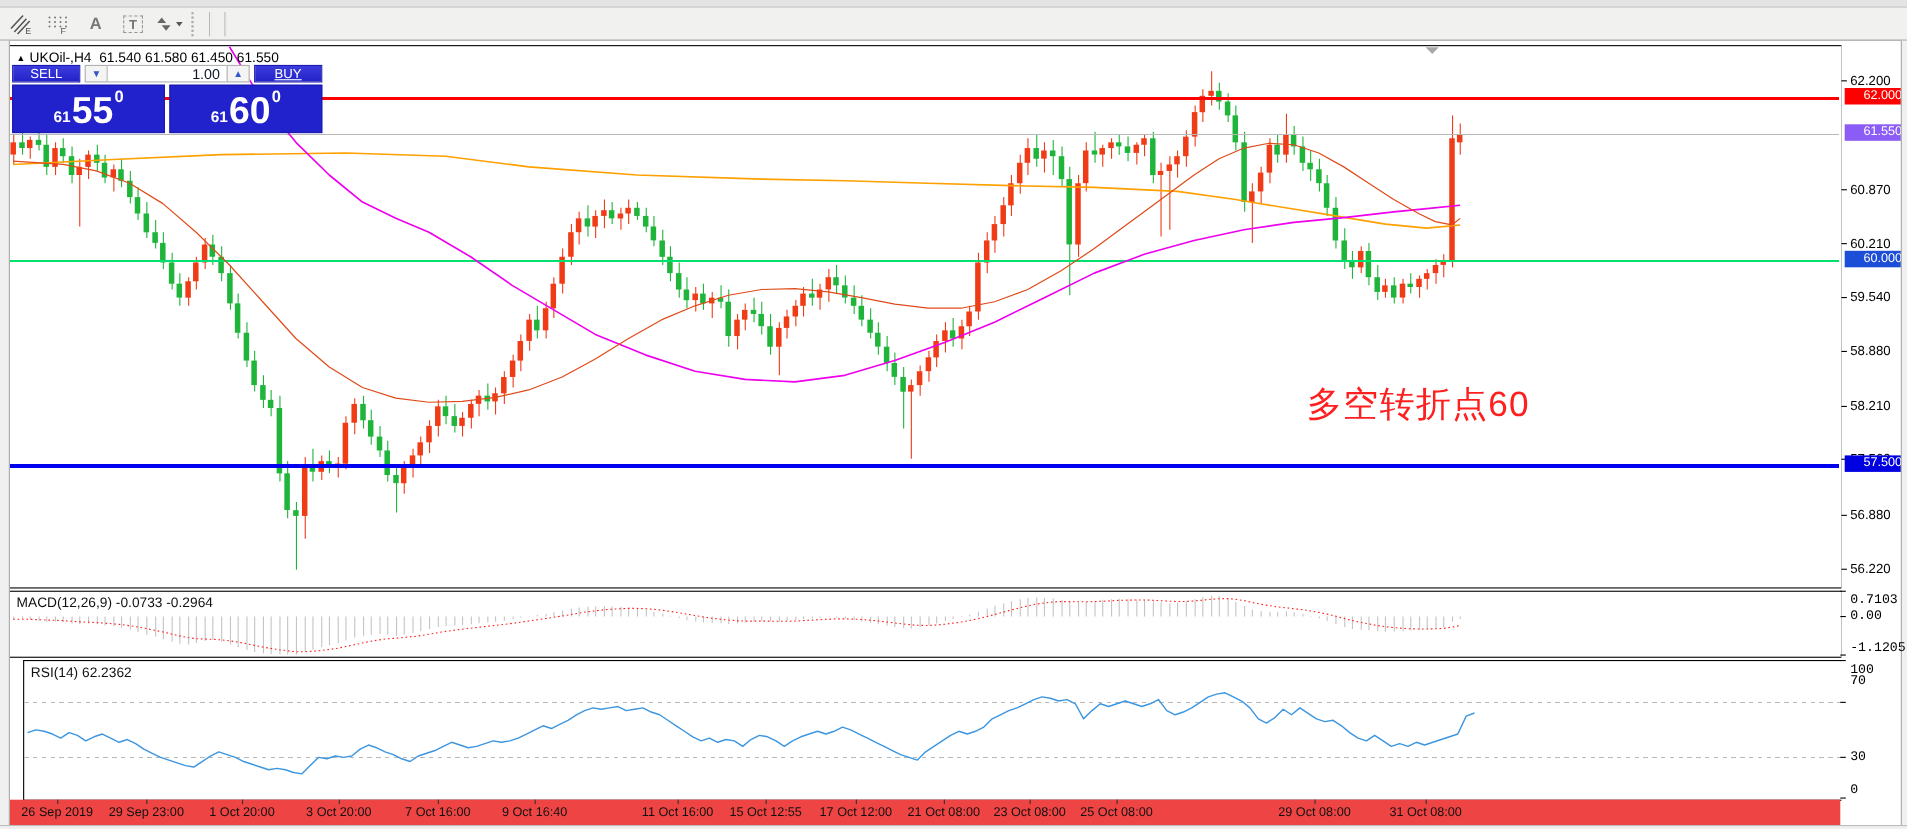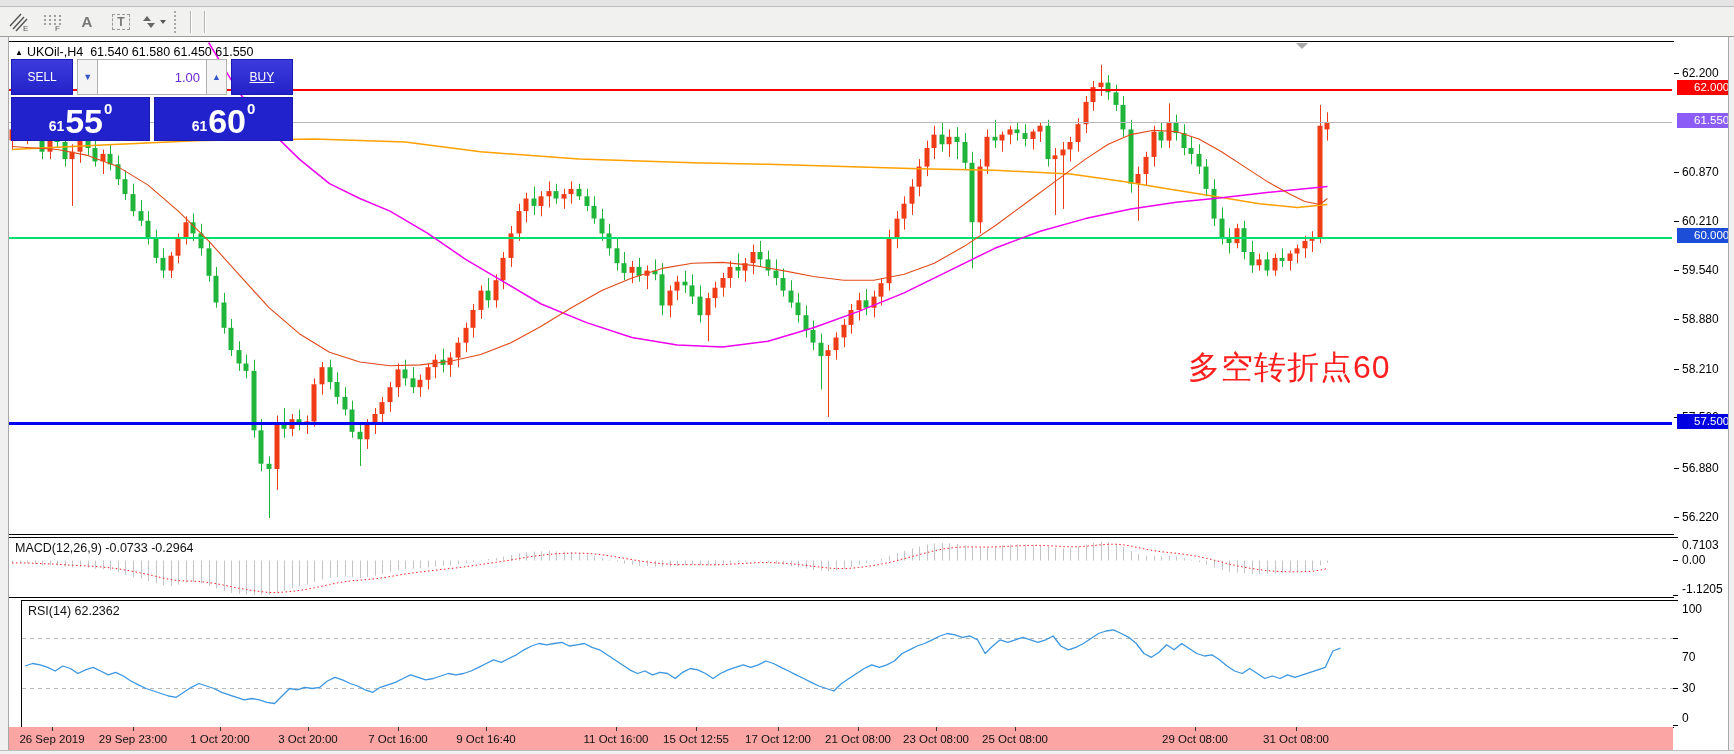--- a/index.html
+++ b/index.html
@@ -13,49 +13,49 @@
   .tf-btn{min-width:26px;padding:2px 5px;margin:0 2px;font-size:12px;color:#333;text-align:center;border:1px solid transparent;border-radius:2px;}
   .tf-btn.active{border:1px solid #8e8e8e;background:#fafaf6;box-shadow:inset 0 0 2px #ccc;}
   #left-edge{position:absolute;left:0;top:37px;width:8px;height:717px;background:#f0f0f0;border-right:1px solid #a8a8a8;}
   #right-edge{position:absolute;left:1728px;top:37px;width:6px;height:717px;background:#f0f0f0;border-left:1px solid #a8a8a8;}
   #bottom-edge{position:absolute;left:0;top:750px;width:1734px;height:4px;background:#f0f0f0;border-top:1px solid #bdbdbd;}
   
   .panel{position:absolute;background:#fff;border:1px solid #000;}
   #main-plot{left:8px;top:41px;width:1665px;height:492px;}
   #macd-panel{left:8px;top:537px;width:1665px;height:59px;}
   #rsi-panel{left:21px;top:600px;width:1665px;height:126px;}
-  #date-strip{position:absolute;left:8px;top:727px;width:1665px;height:23px;background:#fca5a5;}
+  #date-strip{position:absolute;left:8px;top:727px;width:1665px;height:23px;background:#ef4444;}
   .panel svg{position:absolute;left:0;top:0;}
   
   #axis-col{position:absolute;left:1674px;top:41px;width:54px;height:709px;background:#fff;}
   .ytick{position:absolute;left:8px;font-size:12px;color:#000;white-space:nowrap;}
   .ytick-mark{position:absolute;left:0;width:5px;height:1px;background:#000;}
   .badge{position:absolute;left:3px;width:51px;height:15px;color:#fff;font-size:11.5px;line-height:15px;padding-left:17px;white-space:nowrap;}
   
   #chart-title{position:absolute;left:6px;top:3px;font-size:12.5px;color:#000;white-space:nowrap;}
   #chart-title .tri{font-size:8px;vertical-align:1px;margin-right:4px;}
   #scroll-marker{position:absolute;left:1287px;top:1px;width:0;height:0;border-left:6px solid transparent;border-right:6px solid transparent;border-top:6px solid #a8a8a8;}
   #annotation{position:absolute;left:1179px;top:304px;font-size:32px;color:#ff1f1f;white-space:nowrap;letter-spacing:1px;}
   
   #trade-panel{position:absolute;left:2px;top:17px;width:282px;}
-  #tp-row1{display:flex;height:36px;}
+  #tp-row1{display:flex;height:16px;}
   .tp-btn{background:linear-gradient(#3c3cdd,#2222c8);color:#fff;font-size:12px;display:flex;align-items:center;justify-content:center;border:1px solid #1a1ab0;}
   #sell-btn{width:64px;}
   #buy-btn{width:64px;margin-left:4px;text-decoration:underline;}
   .spin-btn{width:20px;background:#f4f4f4;border:1px solid #b0b0b0;color:#3355cc;font-size:9px;display:flex;align-items:center;justify-content:center;}
-  #vol-input{width:100px;border:1px solid #b0b0b0;border-left:none;border-right:none;font-size:13px;text-align:right;padding-right:6px;color:#6d28d9;font-family:"Liberation Sans",sans-serif;}
+  #vol-input{width:100px;border:1px solid #b0b0b0;border-left:none;border-right:none;font-size:13px;text-align:right;padding-right:6px;color:#0f172a;font-family:"Liberation Sans",sans-serif;}
   #tp-row2{display:flex;margin-top:2px;height:44px;}
   .price-box{width:138px;background:#2222cc;border:1px solid #1a1ab0;color:#fff;display:flex;align-items:flex-end;justify-content:center;padding-bottom:3px;}
   .price-box + .price-box{margin-left:4px;}
   .pb-prefix{font-size:14px;font-weight:bold;margin-bottom:3px;}
   .pb-big{font-size:34px;font-weight:bold;line-height:0.9;margin:0 1px;}
   .pb-sup{font-size:15px;font-weight:bold;align-self:flex-start;margin-top:2px;}
   
   .ind-label{position:absolute;left:6px;top:3px;font-size:12.5px;color:#111;white-space:nowrap;}
-  .sub-ytick{position:absolute;left:1682px;font-size:12px;color:#000;white-space:nowrap;}
+  .sub-ytick{position:absolute;left:1682px;font-size:12px;color:#000;white-space:nowrap;font-family:Liberation Mono, monospace;}
   .sub-ymark{position:absolute;left:1673px;width:5px;height:1px;background:#000;}
   
   .date-label{position:absolute;top:6px;font-size:11.5px;color:#111;white-space:nowrap;transform:translateX(-50%);}
   .date-tick{position:absolute;top:0;width:1px;height:4px;background:#333;}
 </style>
 </head>
 <body>
 
 <div id="app">
   <div id="top-strip"></div>
@@ -743,18 +743,18 @@
   <div id="bottom-edge"></div>
 <div class="sub-ymark" style="top:537px"></div>
      <div class="sub-ytick" style="top:538px">0.7103</div>
     <div class="sub-ymark" style="top:560px"></div>
      <div class="sub-ytick" style="top:553px">0.00</div>
     <div class="sub-ymark" style="top:595px"></div>
      <div class="sub-ytick" style="top:582px">-1.1205</div>
     <div class="sub-ymark" style="top:600px"></div>
      <div class="sub-ytick" style="top:602px">100</div>
     <div class="sub-ymark" style="top:638px"></div>
-     <div class="sub-ytick" style="top:650px">70</div>
+     <div class="sub-ytick" style="top:612px">70</div>
     <div class="sub-ymark" style="top:688px"></div>
      <div class="sub-ytick" style="top:681px">30</div>
     <div class="sub-ymark" style="top:725px"></div>
      <div class="sub-ytick" style="top:711px">0</div>
   </div>
 
 </body></html>

